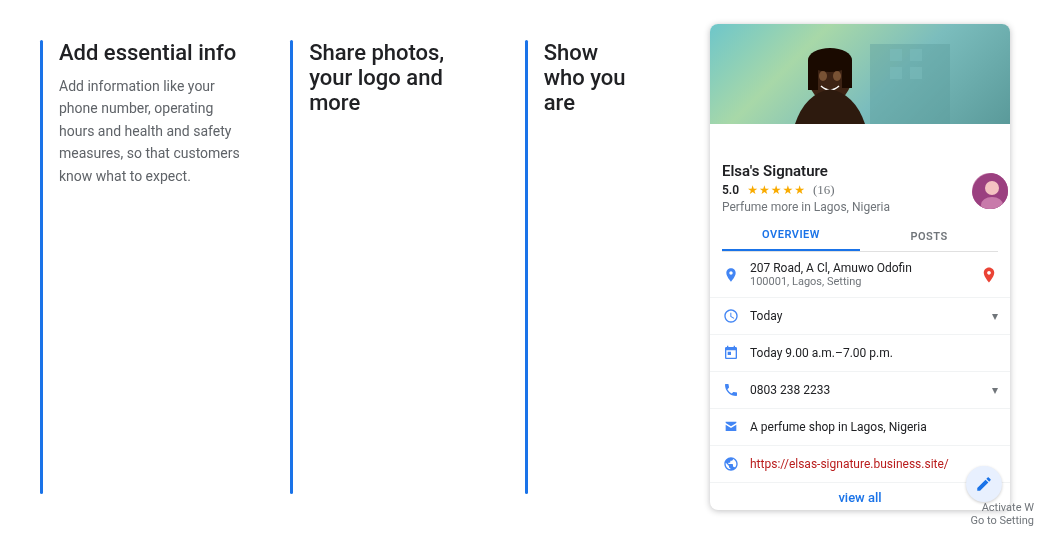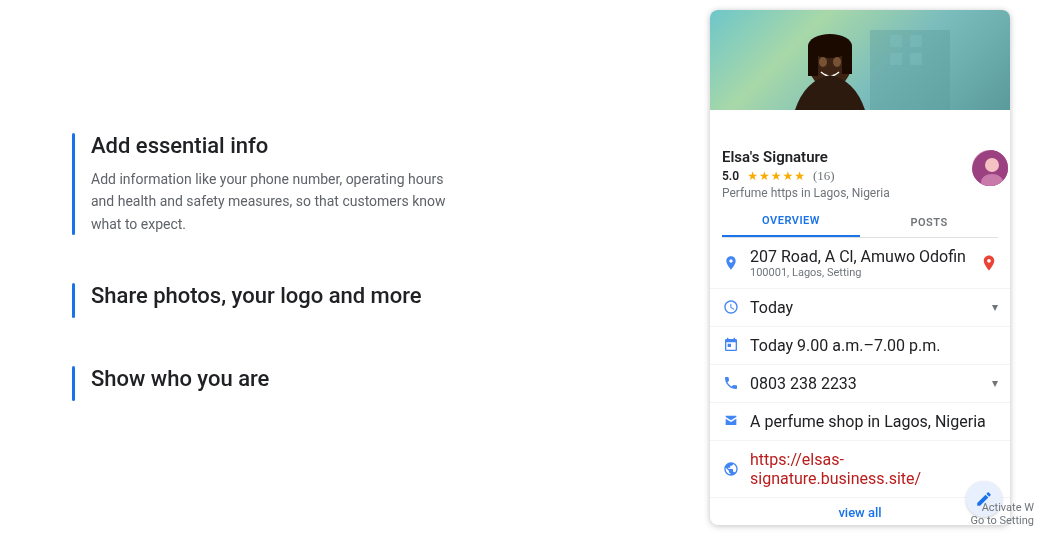--- a/index.html
+++ b/index.html
@@ -10,24 +10,23 @@
       height: 534px;
       overflow: hidden;
       display: flex;
     }
 
     
     .left-panel {
       flex: 1;
       padding: 40px 60px 40px 40px;
       display: flex;
-      flex-direction: column;
+      flex-direction: row;
       justify-content: center;
       gap: 48px;
-      margin-left: 32px;
     }
 
     .section-item {
       display: flex;
       align-items: flex-start;
       gap: 16px;
     }
 
     .blue-bar {
       width: 3px;
@@ -75,21 +74,21 @@
       height: 100px;
       background: linear-gradient(135deg, #6ec6ca 0%, #a8d8a8 30%, #7bbdbd 60%, #5a9a9a 100%);
       position: relative;
       overflow: hidden;
     }
 
     .card-info {
       padding: 10px 0 0 12px;
       display: flex;
       justify-content: space-between;
-      align-items: flex-start;
+      align-items: center;
       margin-top: 28px;
     }
 
     .business-name {
       font-size: 15px;
       font-weight: 600;
       color: #202124;
     }
 
     .stars-row {
@@ -182,21 +181,21 @@
     .row-icon {
       width: 18px;
       height: 18px;
       flex-shrink: 0;
       display: flex;
       align-items: center;
       justify-content: center;
     }
 
     .row-text {
-      font-size: 16px;
+      font-size: 12px;
       color: #202124;
       flex: 1;
     }
 
     .row-text.blue {
       color: #b91c1c;
     }
 
     .row-subtext {
       font-size: 11px;
@@ -336,21 +335,21 @@
           <span class="rating-num">5.0</span>
           <div class="stars">
             <span class="star">★</span>
             <span class="star">★</span>
             <span class="star">★</span>
             <span class="star">★</span>
             <span class="star">★</span>
           </div>
           <span class="review-count">(16)</span>
         </div>
-        <div class="business-type">Perfume https in Lagos, Nigeria</div>
+        <div class="business-type">Perfume more in Lagos, Nigeria</div>
       </div>
       <div class="avatar-circle">
         <svg viewBox="0 0 40 40" xmlns="http://www.w3.org/2000/svg" width="40" height="40">
           <circle cx="20" cy="20" r="20" fill="#9b4080"></circle>
           <circle cx="20" cy="15" r="7" fill="#f4c2c2"></circle>
           <ellipse cx="20" cy="32" rx="11" ry="8" fill="#c87aaa"></ellipse>
         </svg>
       </div>
     </div>
 

